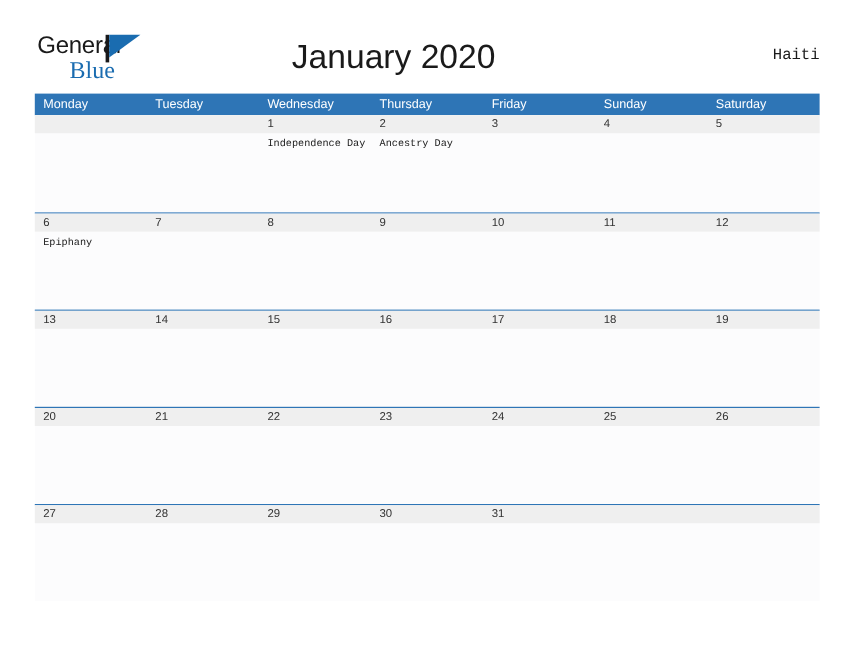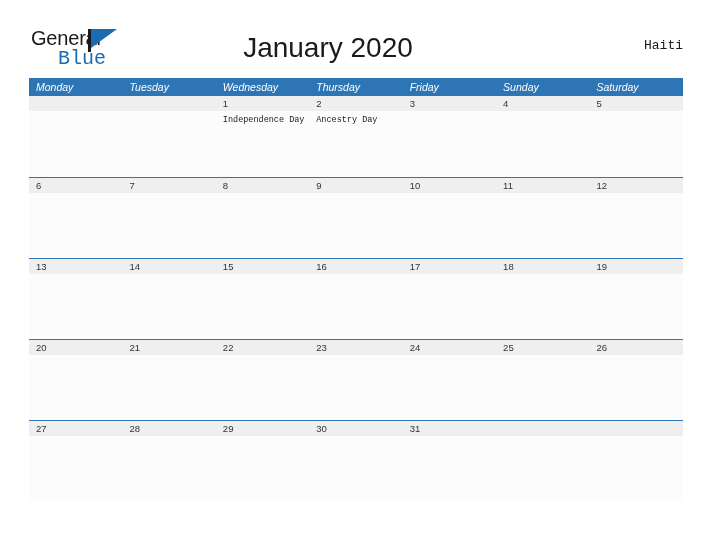--- a/index.html
+++ b/index.html
@@ -61,21 +61,21 @@
     height: 0;
     border-left: 26px solid #1a6cb0;
     border-bottom: 19px solid transparent;
   }
   .logo-row2 {
     position: absolute;
     left: 27px;
     top: 21px;
     font-size: 20px;
     color: #1a6cb0;
-    font-family: Liberation Mono, monospace;
+    font-family: Liberation Serif, serif;
   }
 
   .cal-title {
     position: absolute;
     left: 0;
     top: 32px;
     width: 656px;
     text-align: center;
     font-size: 28px;
     font-weight: 400;
@@ -96,21 +96,20 @@
     position: absolute;
     left: 29px;
     top: 78px;
     width: 654px;
   }
   .weekday-row {
     display: flex;
     width: 100%;
     height: 18px;
     background: #2e75b6;
-    font-style: italic;
   }
   .weekday-cell {
     flex: 1 1 0;
     color: #ffffff;
     font-size: 10.5px;
     line-height: 18px;
     padding-left: 7px;
     box-sizing: border-box;
     font-family: "Liberation Sans", sans-serif;
     white-space: nowrap;
@@ -229,20 +228,31 @@
         <div class="week-row">
           <div class="daynum-band">
             <div class="daynum-cell">6</div>
             <div class="daynum-cell">7</div>
             <div class="daynum-cell">8</div>
             <div class="daynum-cell">9</div>
             <div class="daynum-cell">10</div>
             <div class="daynum-cell">11</div>
             <div class="daynum-cell">12</div>
           </div>
+          <div class="events-band">
+            <div class="event-cell">
+              <span class="event-item">Epiphany</span>
+            </div>
+            <div class="event-cell"></div>
+            <div class="event-cell"></div>
+            <div class="event-cell"></div>
+            <div class="event-cell"></div>
+            <div class="event-cell"></div>
+            <div class="event-cell"></div>
+          </div>
         </div>
         <div class="week-row">
           <div class="daynum-band">
             <div class="daynum-cell">13</div>
             <div class="daynum-cell">14</div>
             <div class="daynum-cell">15</div>
             <div class="daynum-cell">16</div>
             <div class="daynum-cell">17</div>
             <div class="daynum-cell">18</div>
             <div class="daynum-cell">19</div>

